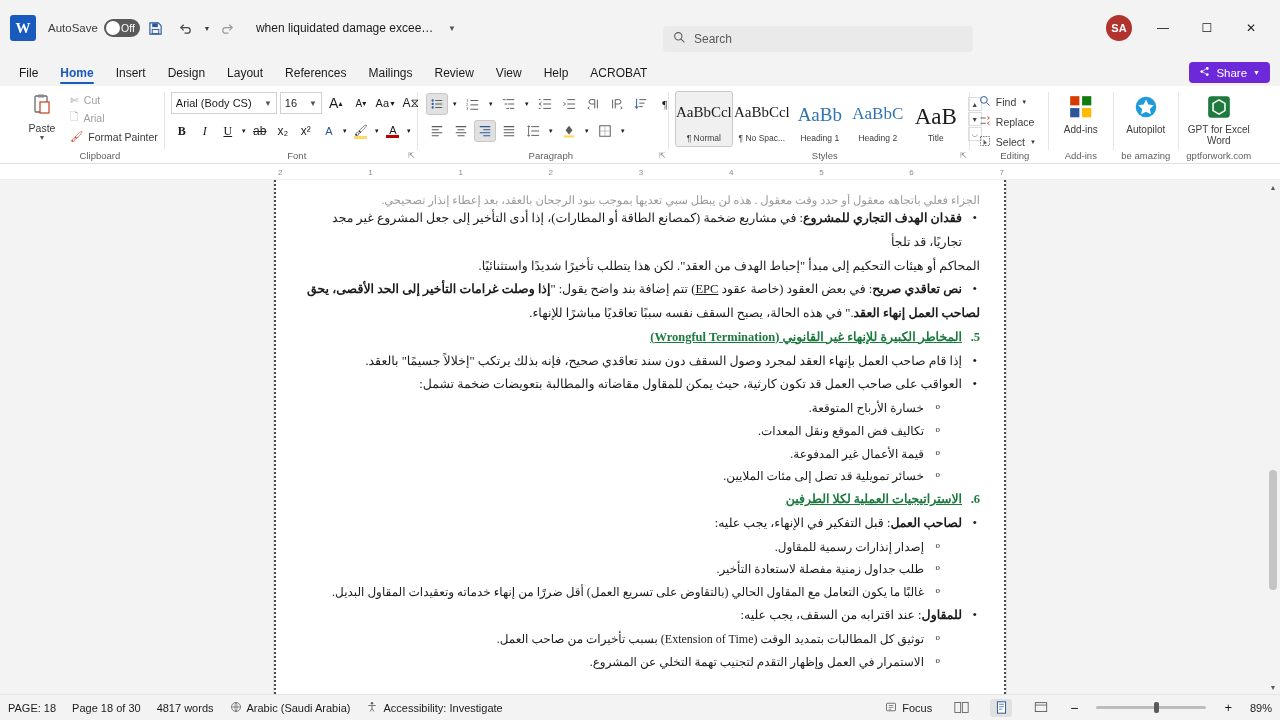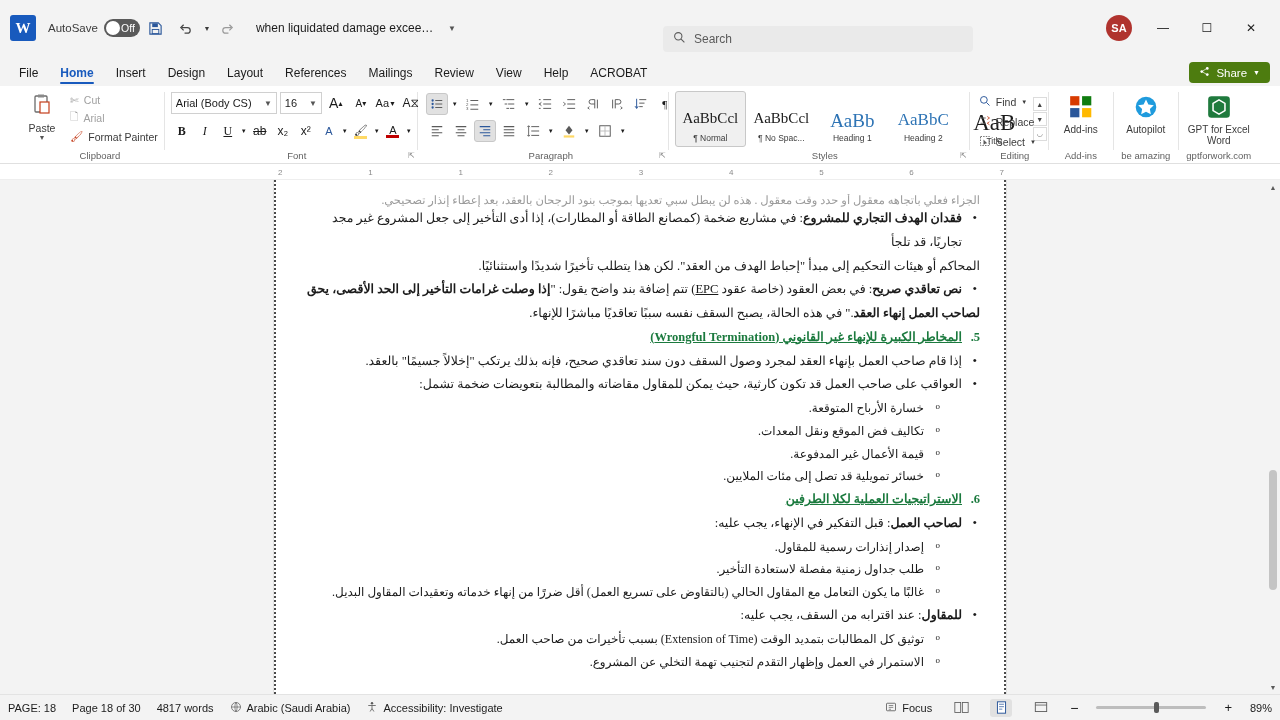--- a/index.html
+++ b/index.html
@@ -58,21 +58,21 @@
     position: relative;
   }
   .tab {
     font-size:12px; color:#1b1b1b; padding: 5px 11px 6px; border-radius:4px 4px 0 0; cursor:default;
   }
   .tab.active { color:#185abd; font-weight:bold; position:relative; }
   .tab.active::after {
     content:""; position:absolute; left:11px; right:11px; bottom:2px; height:2px; background:#185abd; border-radius:1px;
   }
   .share-btn {
-    position:absolute; right:10px; bottom:3px; background:#4d7c0f; color:#fff; font-size:11.5px;
+    position:absolute; right:10px; bottom:3px; background:#6d28d9; color:#fff; font-size:11.5px;
     padding: 4px 10px; border-radius:4px; display:flex; align-items:center; gap:6px;
   }
 
   
   .ribbon {
     height: 78px; background:#fff; border-bottom:1px solid #e0e0e0; display:flex; align-items:flex-start;
     padding-top: 2px; position:relative;
   }
   .grp { height: 72px; display:flex; flex-direction:column; align-items:center; position:relative; padding: 0 6px; }
   .grp-label { font-size:9.5px; color:#616161; position:absolute; bottom:-1px; width:100%; text-align:center; }
@@ -114,22 +114,22 @@
   .pbtn {
     height:22px; min-width:22px; padding:0 2px; display:flex; align-items:center; justify-content:center;
     font-size:11px; color:#1b1b1b; border-radius:3px; gap:1px;
   }
   .pbtn.sel { background:#e1e1e1; border:1px solid #c8c8c8; }
 
   
   .styles-grp { width: 300px; align-items:flex-start; }
   .gallery { display:flex; align-items:flex-start; padding-top:3px; }
   .style-card {
-    width:71px; height:56px; display:flex; flex-direction:column; align-items:center; justify-content:space-between;
-    padding:18px 2px 3px; border:1px solid transparent; border-radius:3px;
+    width:58px; height:56px; display:flex; flex-direction:column; align-items:center; justify-content:space-between;
+    padding:12px 2px 3px; border:1px solid transparent; border-radius:3px;
   }
   .style-card.sel { border-color:#c8c8c8; background:#f0f0f0; }
   .style-card .preview { font-family:"Liberation Serif", serif; color:#1b1b1b; }
   .style-card .nm { font-size:8.5px; color:#3b3b3b; white-space:nowrap; }
   .gallery-scroll { display:flex; flex-direction:column; justify-content:center; gap:1px; margin-left:3px; padding-top:6px; }
   .gallery-scroll div { width:14px; height:14px; display:flex; align-items:center; justify-content:center; font-size:7px; border:1px solid #dcdcdc; color:#444; }
 
   
   .simple-grp { width:72px; align-items:flex-start; padding-left:6px; }
   .sbtn { display:flex; align-items:center; gap:5px; font-size:10.5px; color:#3b3b3b; padding:3px 3px; border-radius:3px; }

